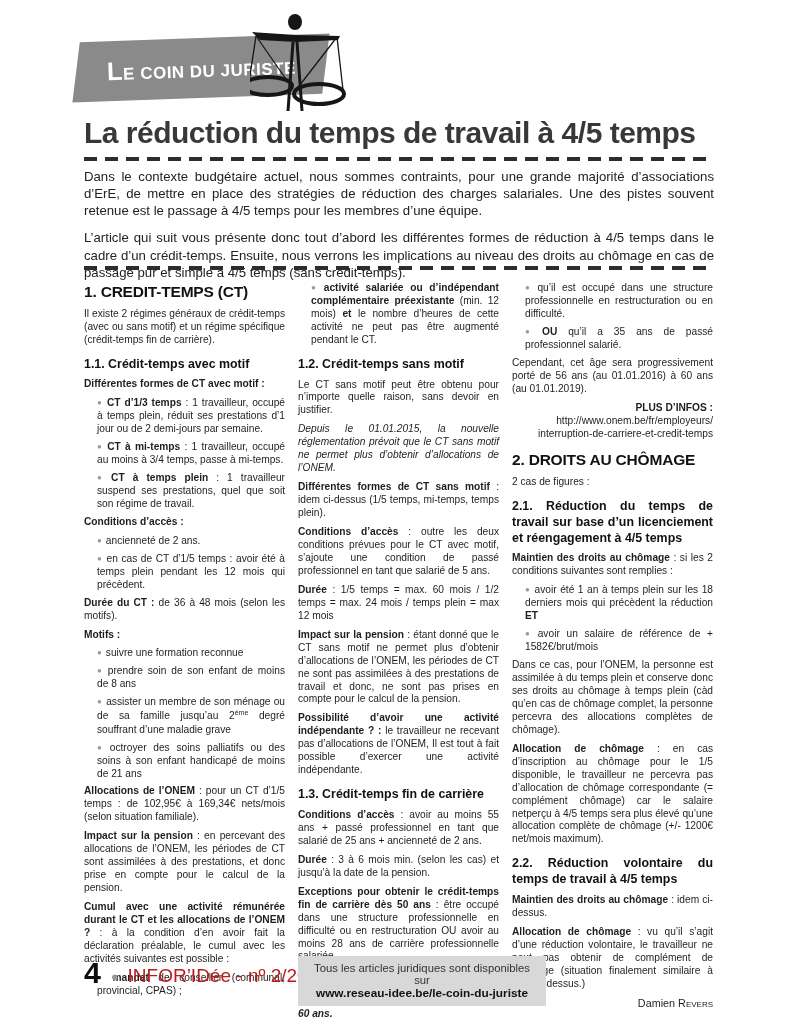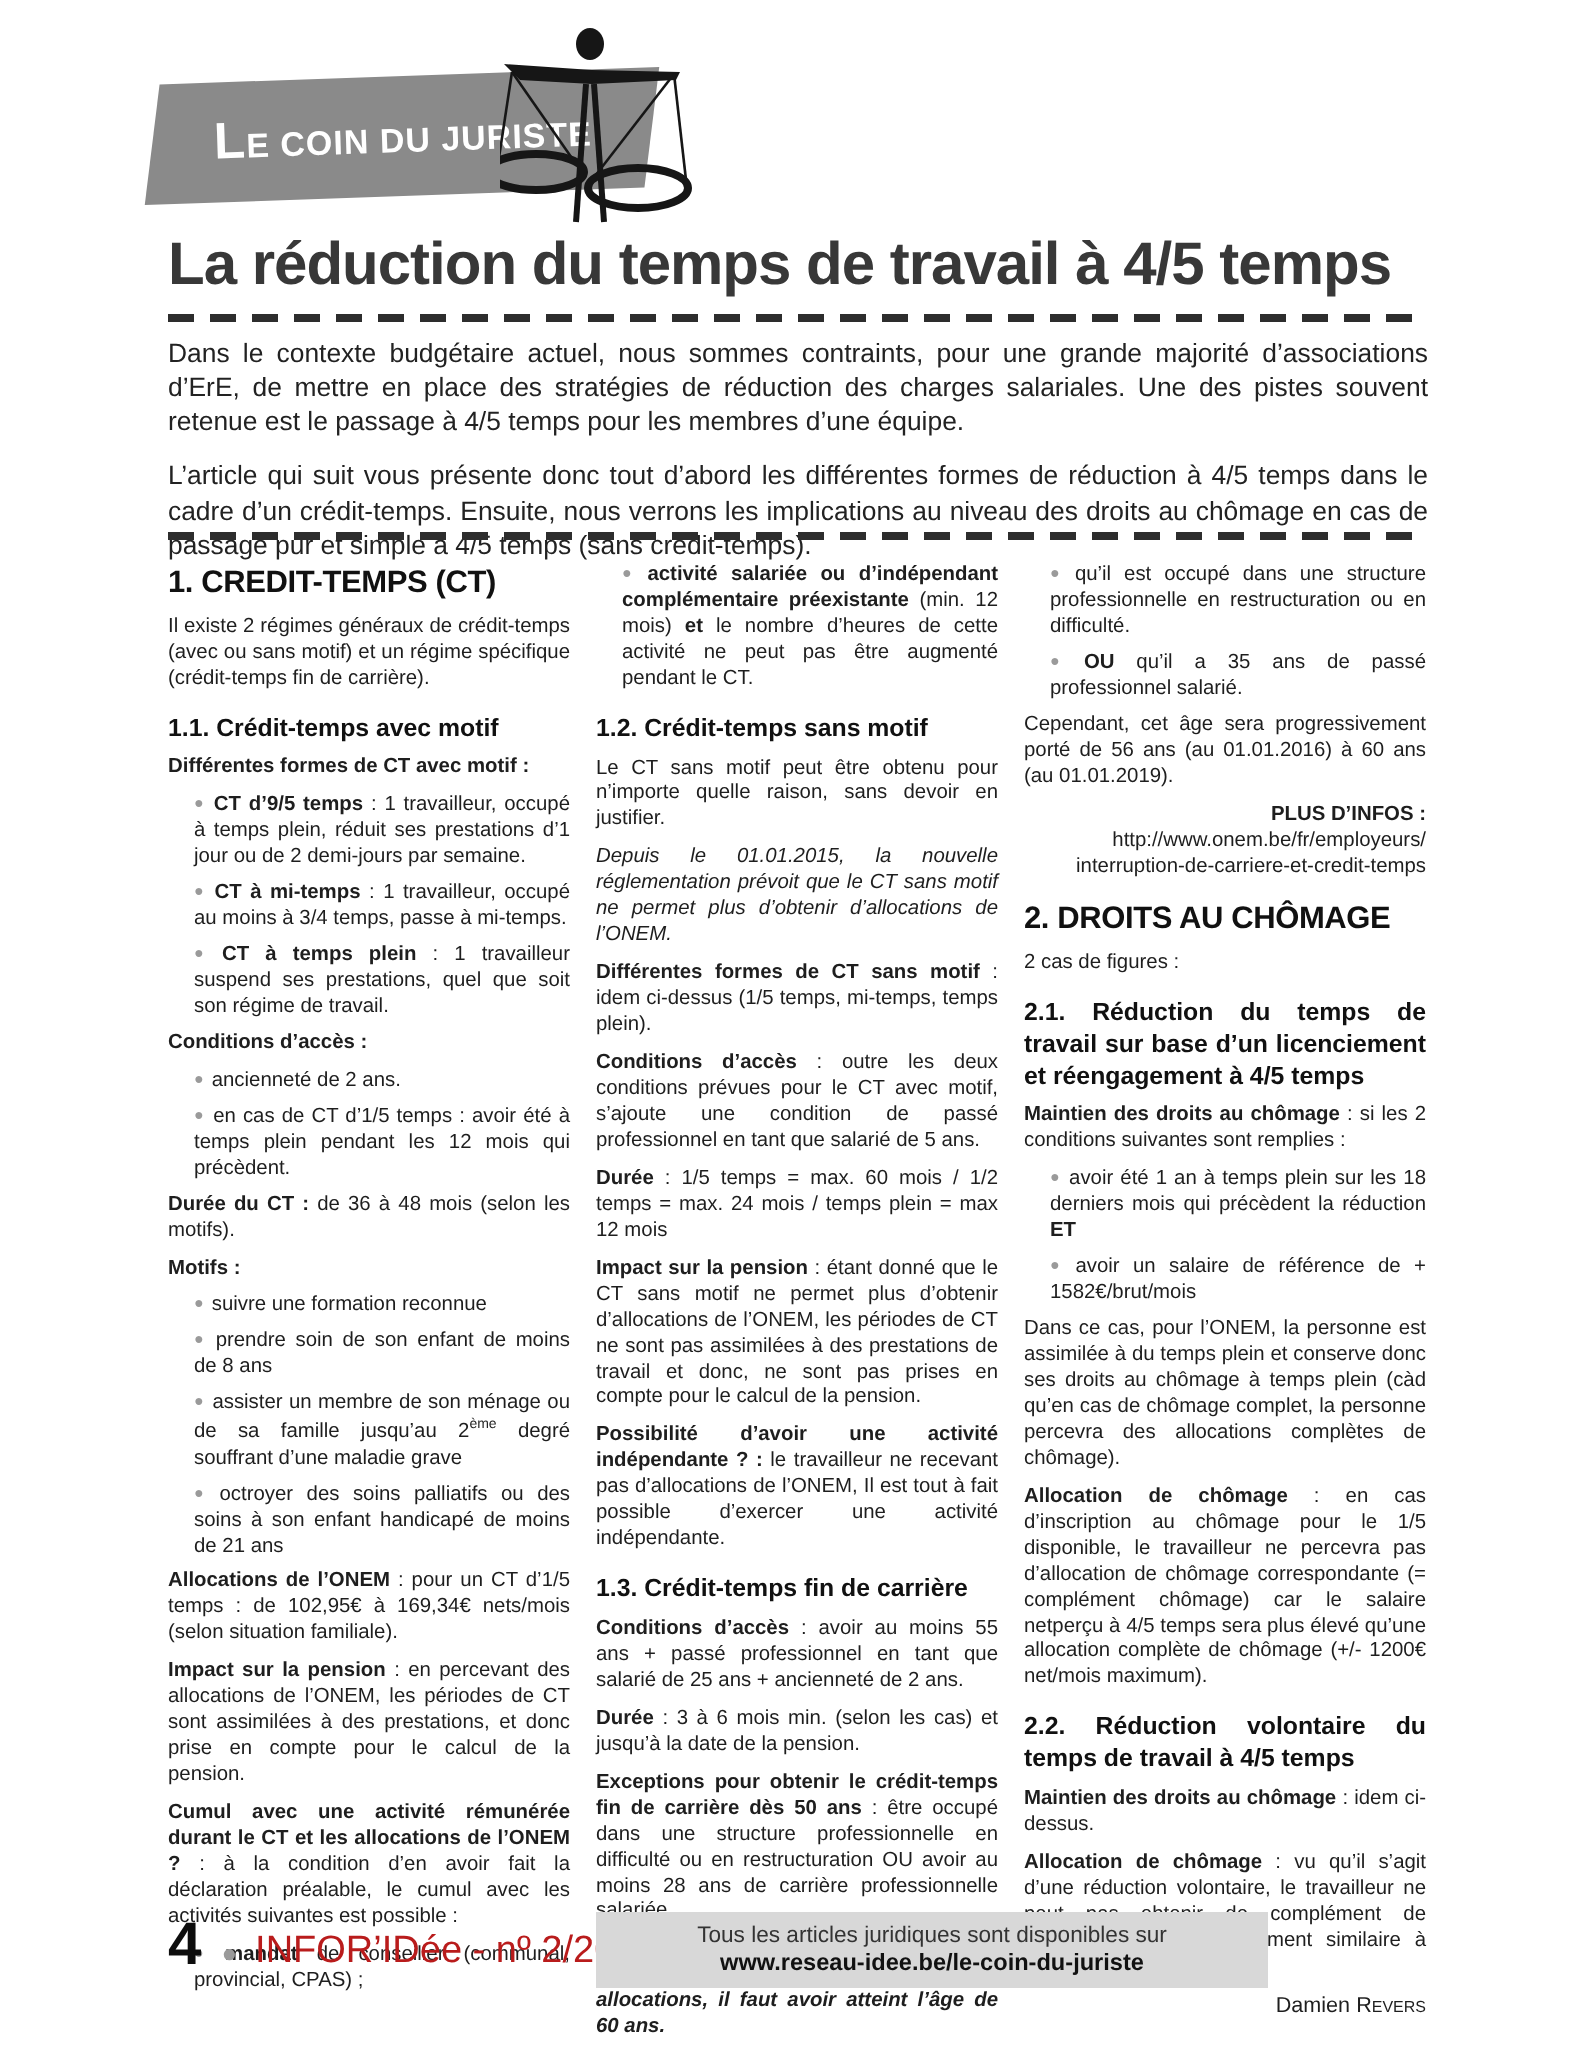--- a/index.html
+++ b/index.html
@@ -35,21 +35,21 @@
   .col > .h1:first-child{margin-top:0;}
   .b{font-weight:bold;} .i{font-style:italic;} .sc{font-variant:small-caps;}
   sup{font-size:7px;}
   .byline{text-align:right;margin-top:4px;font-size:10.8px;}
 
   
   .footer-left{position:absolute;left:84px;top:958px;display:flex;align-items:center;}
   .page-number{font-size:30px;font-weight:bold;color:#0d0d0d;line-height:1;}
   .footer-dot{color:#9a9a9a;font-size:13px;margin:6px 9px 0 10px;}
   .issue{font-size:19px;color:#b91c1c;margin-top:6px;}
-  .footer-box{position:absolute;left:298px;top:956px;width:336px;background:#d8d8d8;
+  .footer-box{position:absolute;left:298px;top:956px;width:248px;background:#d8d8d8;
           box-sizing:border-box;padding:6px 8px;text-align:center;}
   .footer-note1{font-size:11.3px;color:#333;}
   .footer-note2{font-size:11.8px;font-weight:bold;color:#111;}
 </style>
 </head>
 <body>
 
 <div class="page">
 
   <div class="banner">
@@ -79,21 +79,21 @@
   </div>
 
   <div class="dashed rule2"></div>
 
   <div class="columns">
     <div class="col">
         <div class="h1">1. CREDIT-TEMPS (CT)</div>
         <p><span>Il existe 2 régimes généraux de crédit-temps (avec ou sans motif) et un régime spécifique (crédit-temps fin de carrière).</span></p>
         <div class="h2">1.1. Crédit-temps avec motif</div>
         <p><span class="b">Différentes formes de CT avec motif :</span></p>
-        <div class="li"><span class="bullet">●</span><span class="b">CT d’9/5 temps</span><span> : 1 travailleur, occupé à temps plein, réduit ses prestations d’1 jour ou de 2 demi-jours par semaine.</span></div>
+        <div class="li"><span class="bullet">●</span><span class="b">CT d’1/3 temps</span><span> : 1 travailleur, occupé à temps plein, réduit ses prestations d’1 jour ou de 2 demi-jours par semaine.</span></div>
         <div class="li"><span class="bullet">●</span><span class="b">CT à mi-temps</span><span> : 1 travailleur, occupé au moins à 3/4 temps, passe à mi-temps.</span></div>
         <div class="li"><span class="bullet">●</span><span class="b">CT à temps plein</span><span> : 1 travailleur suspend ses prestations, quel que soit son régime de travail.</span></div>
         <p><span class="b">Conditions d’accès :</span></p>
         <div class="li"><span class="bullet">●</span><span>ancienneté de 2 ans.</span></div>
         <div class="li"><span class="bullet">●</span><span>en cas de CT d’1/5 temps : avoir été à temps plein pendant les 12 mois qui précèdent.</span></div>
         <p><span class="b">Durée du CT :</span><span> de 36 à 48 mois (selon les motifs).</span></p>
         <p><span class="b">Motifs :</span></p>
         <div class="li"><span class="bullet">●</span><span>suivre une formation reconnue</span></div>
         <div class="li"><span class="bullet">●</span><span>prendre soin de son enfant de moins de 8 ans</span></div>
         <div class="li"><span class="bullet">●</span><span>assister un membre de son ménage ou de sa famille jusqu’au 2</span><sup>ème</sup><span> degré souffrant d’une maladie grave</span></div>

